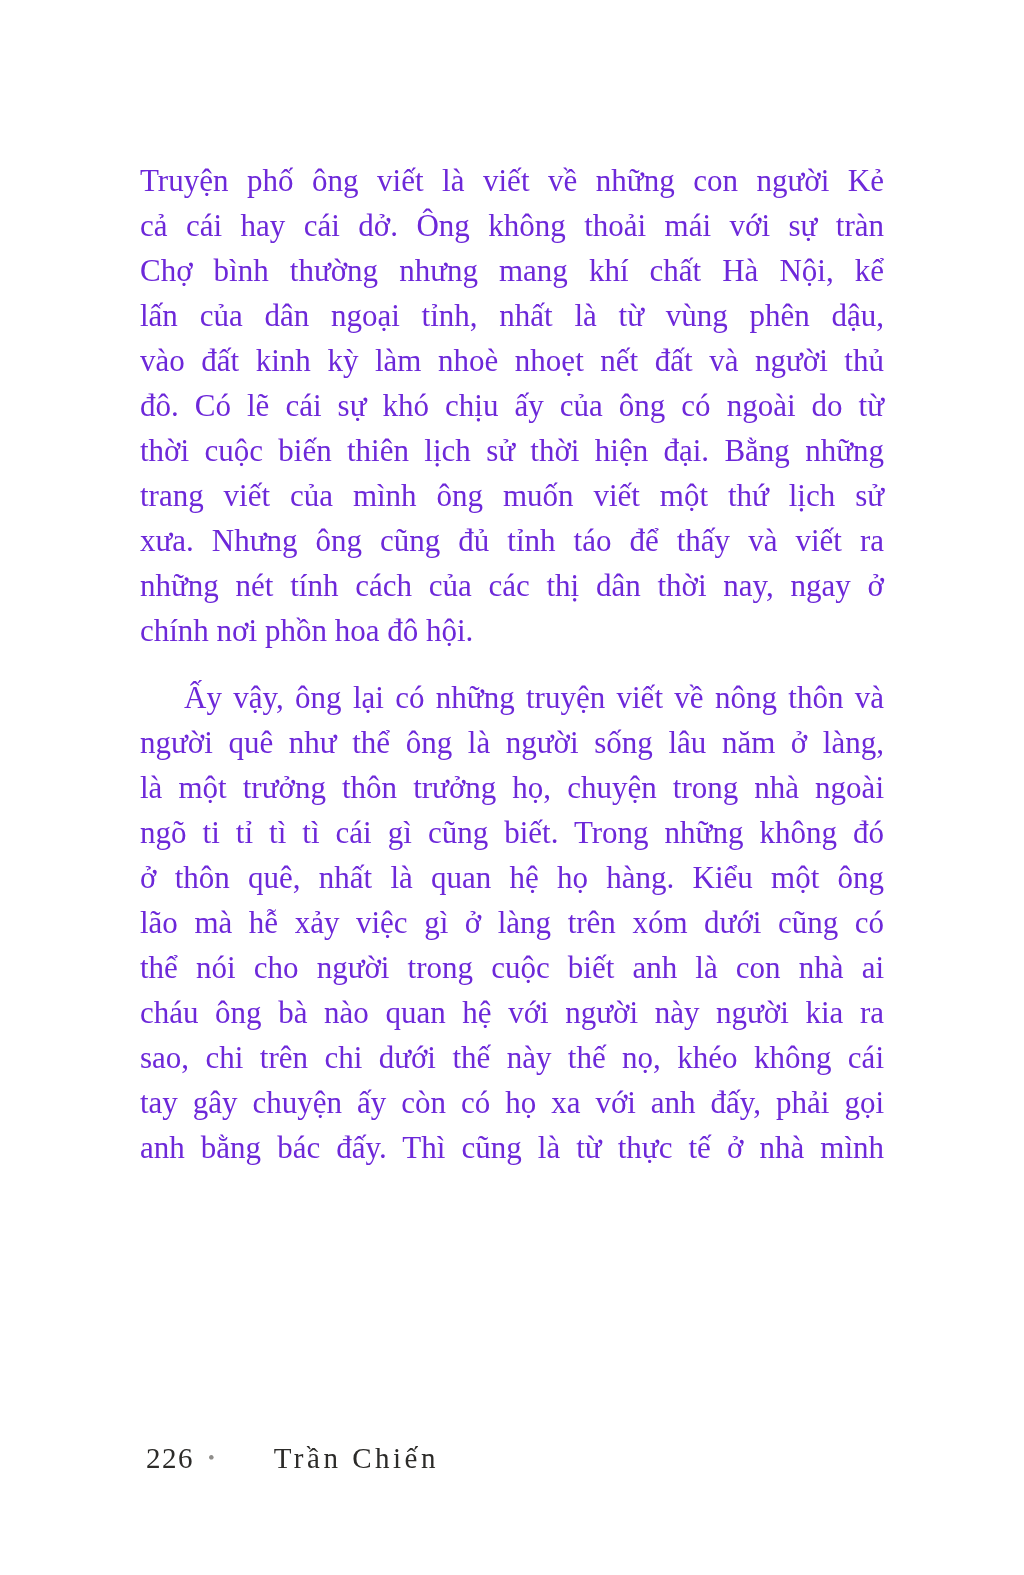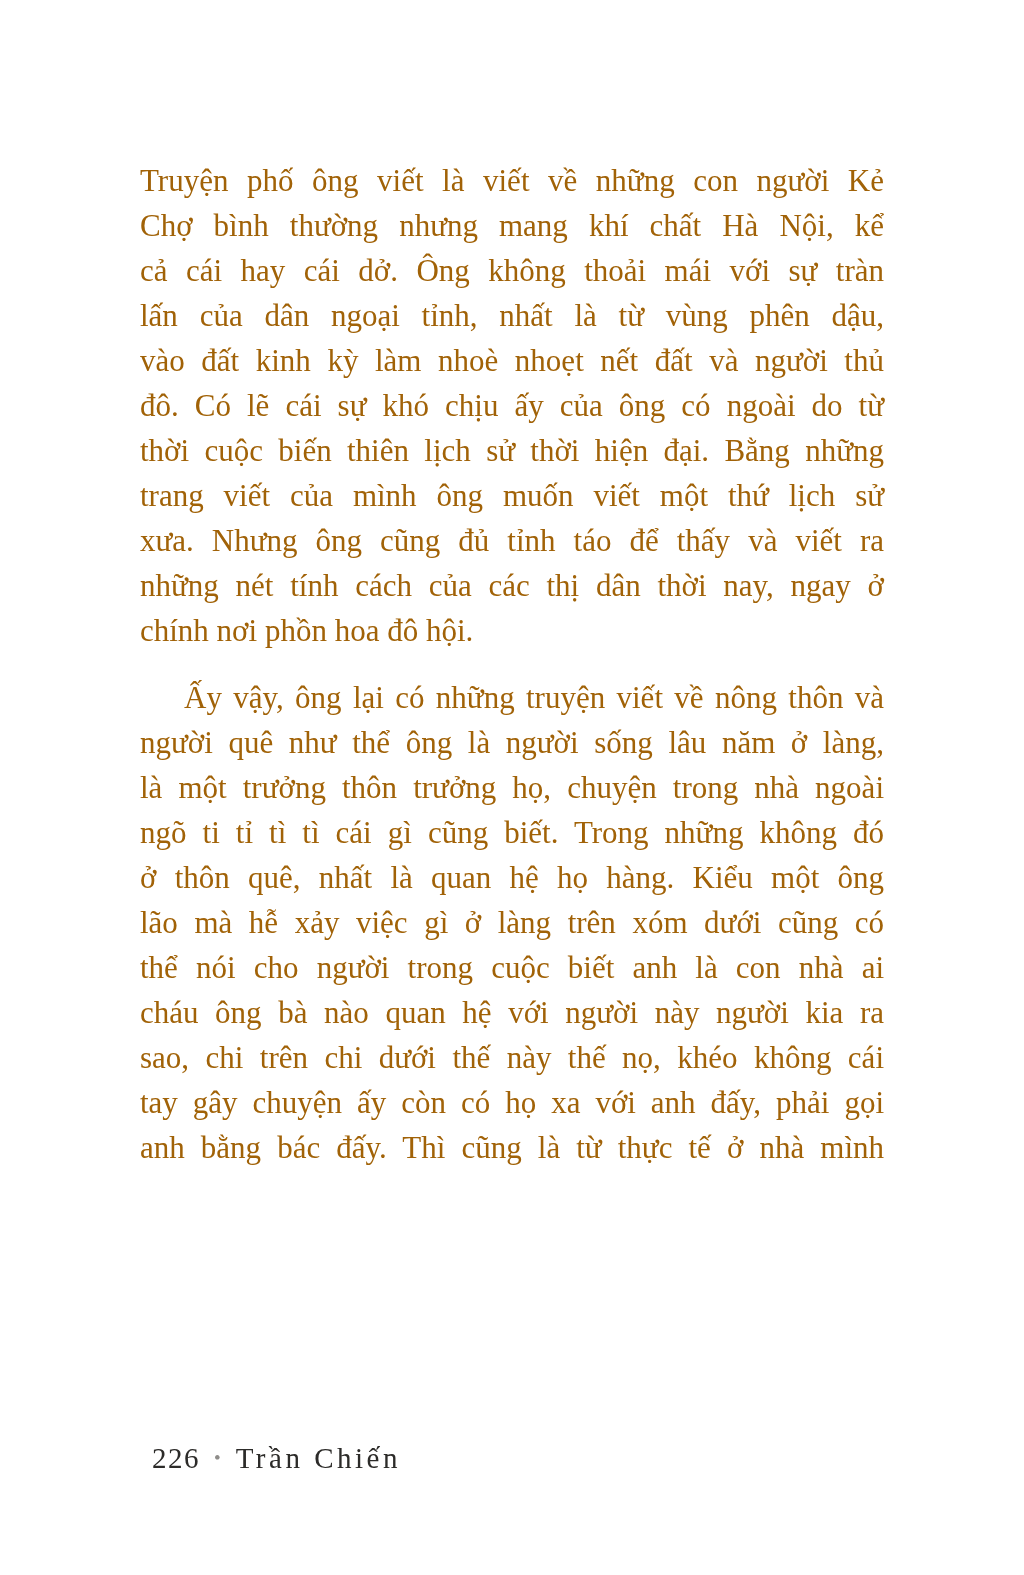--- a/index.html
+++ b/index.html
@@ -27,61 +27,62 @@
     padding: 0;
   }
   .paragraph + .paragraph {
     margin-top: 22px;
   }
   .line {
     font-size: 31px;
     line-height: 45px;
     text-align: justify;
     text-align-last: justify;
-    color: #a16207;
+    color: #6d28d9;
   }
   .line.flush-last {
     text-align-last: left;
   }
   .line.indent-first {
     text-indent: 44px;
   }
   .page-footer {
     position: absolute;
-    left: 152px;
+    left: 146px;
     top: 1438px;
     display: flex;
     align-items: center;
     font-size: 29px;
     line-height: 40px;
     color: #2c2b29;
   }
   .page-number {
     letter-spacing: 1.5px;
   }
   .footer-separator {
     color: #8f8d8a;
     font-size: 19px;
     margin: 0 15px 0 14px;
   }
   .author-name {
     letter-spacing: 3.5px;
+    margin-left: 44px;
   }
 </style>
 </head>
 <body>
 
 <div class="page">
 
   <main class="text-block">
 
     <section class="paragraph">
       <div class="line">Truyện phố ông viết là viết về những con người Kẻ</div>
+      <div class="line">cả cái hay cái dở. Ông không thoải mái với sự tràn</div>
       <div class="line">Chợ bình thường nhưng mang khí chất Hà Nội, kể</div>
-      <div class="line">cả cái hay cái dở. Ông không thoải mái với sự tràn</div>
       <div class="line">lấn của dân ngoại tỉnh, nhất là từ vùng phên dậu,</div>
       <div class="line">vào đất kinh kỳ làm nhoè nhoẹt nết đất và người thủ</div>
       <div class="line">đô. Có lẽ cái sự khó chịu ấy của ông có ngoài do từ</div>
       <div class="line">thời cuộc biến thiên lịch sử thời hiện đại. Bằng những</div>
       <div class="line">trang viết của mình ông muốn viết một thứ lịch sử</div>
       <div class="line">xưa. Nhưng ông cũng đủ tỉnh táo để thấy và viết ra</div>
       <div class="line">những nét tính cách của các thị dân thời nay, ngay ở</div>
       <div class="line flush-last">chính nơi phồn hoa đô hội.</div>
     </section>
 

